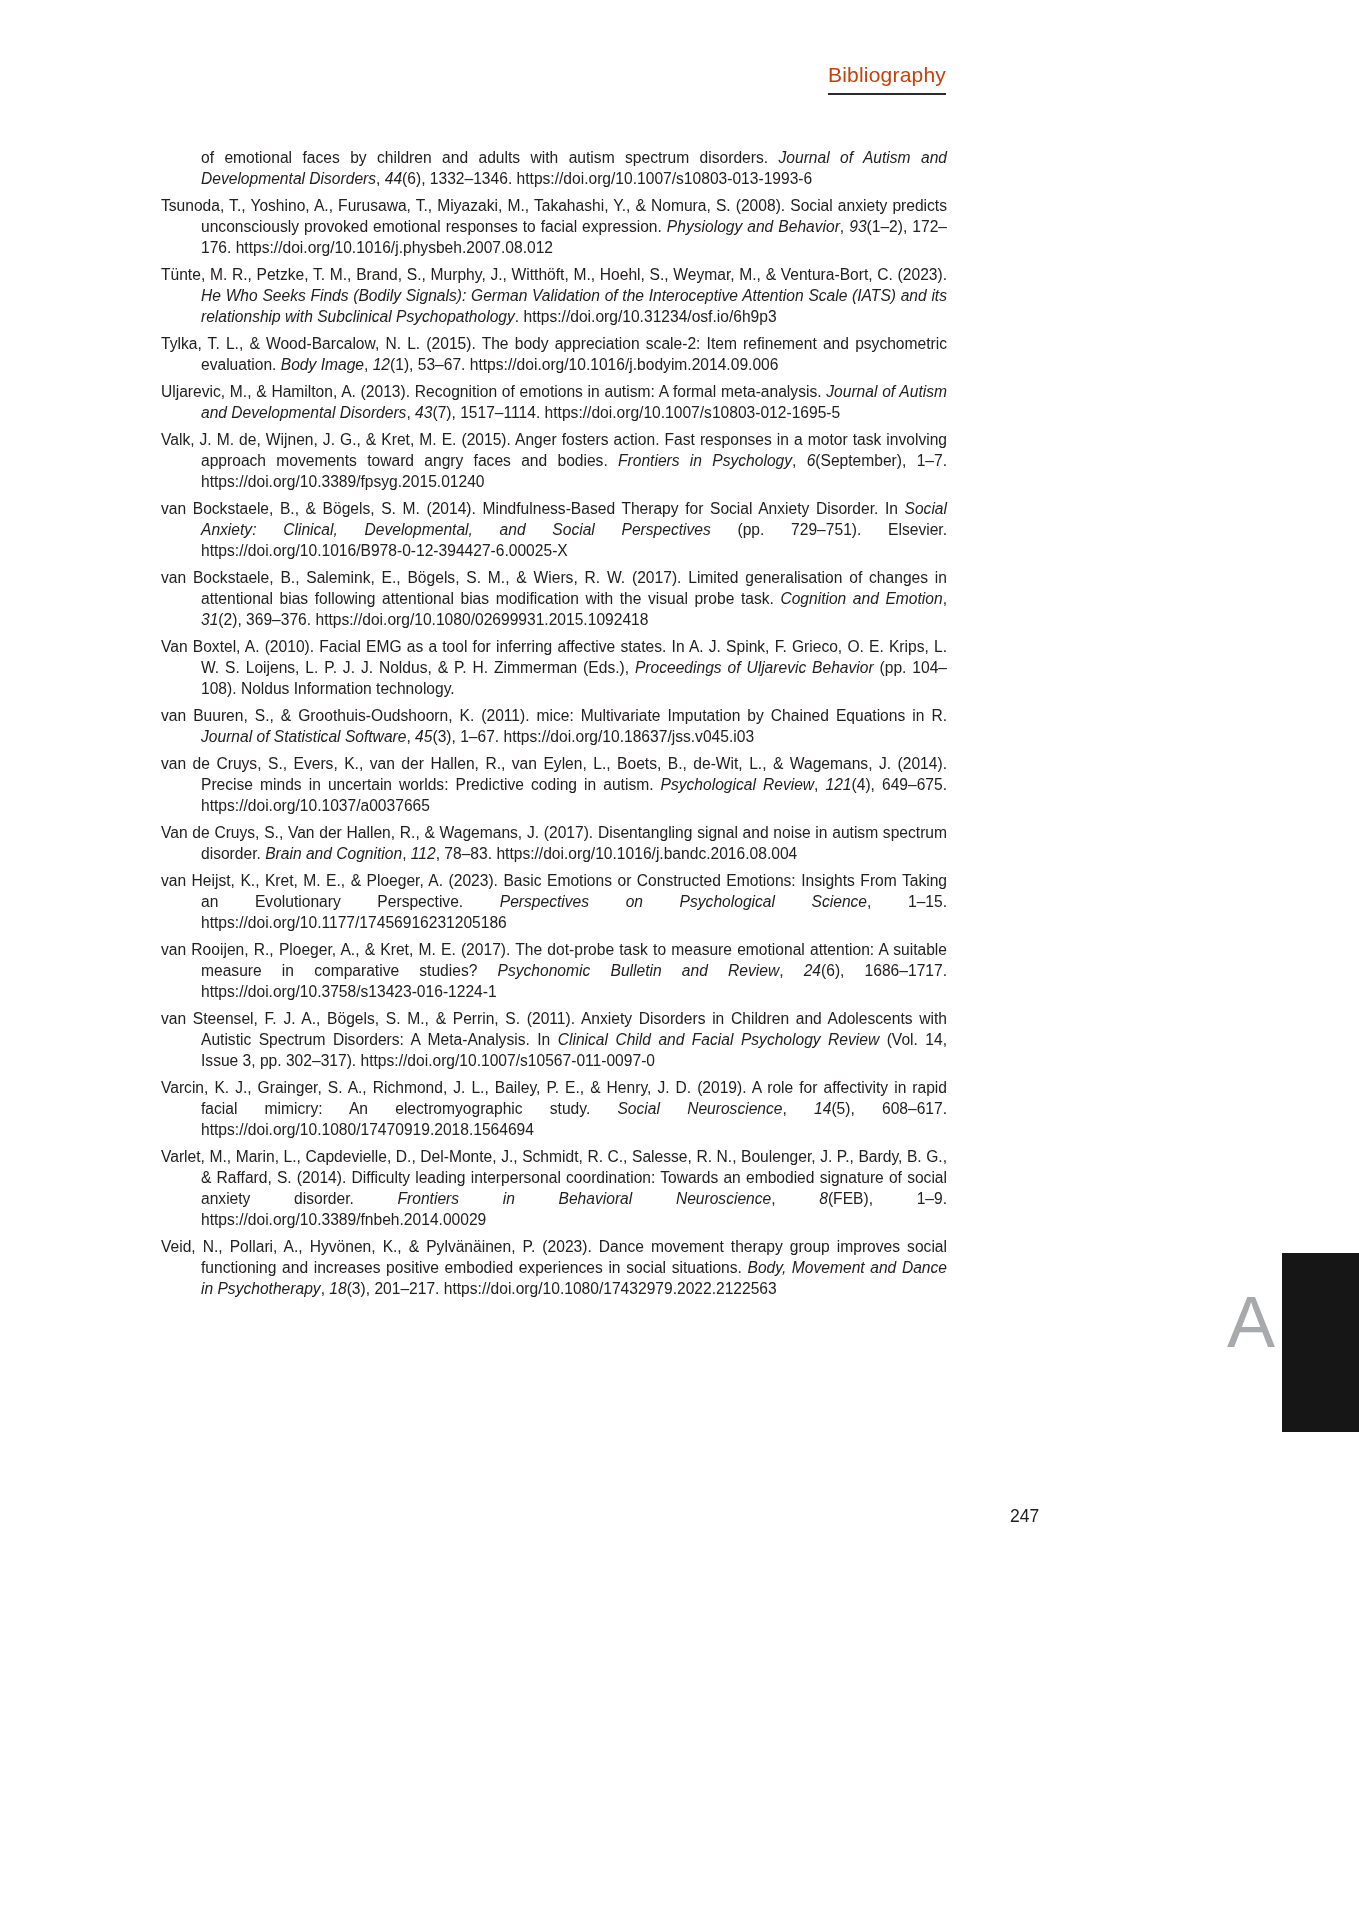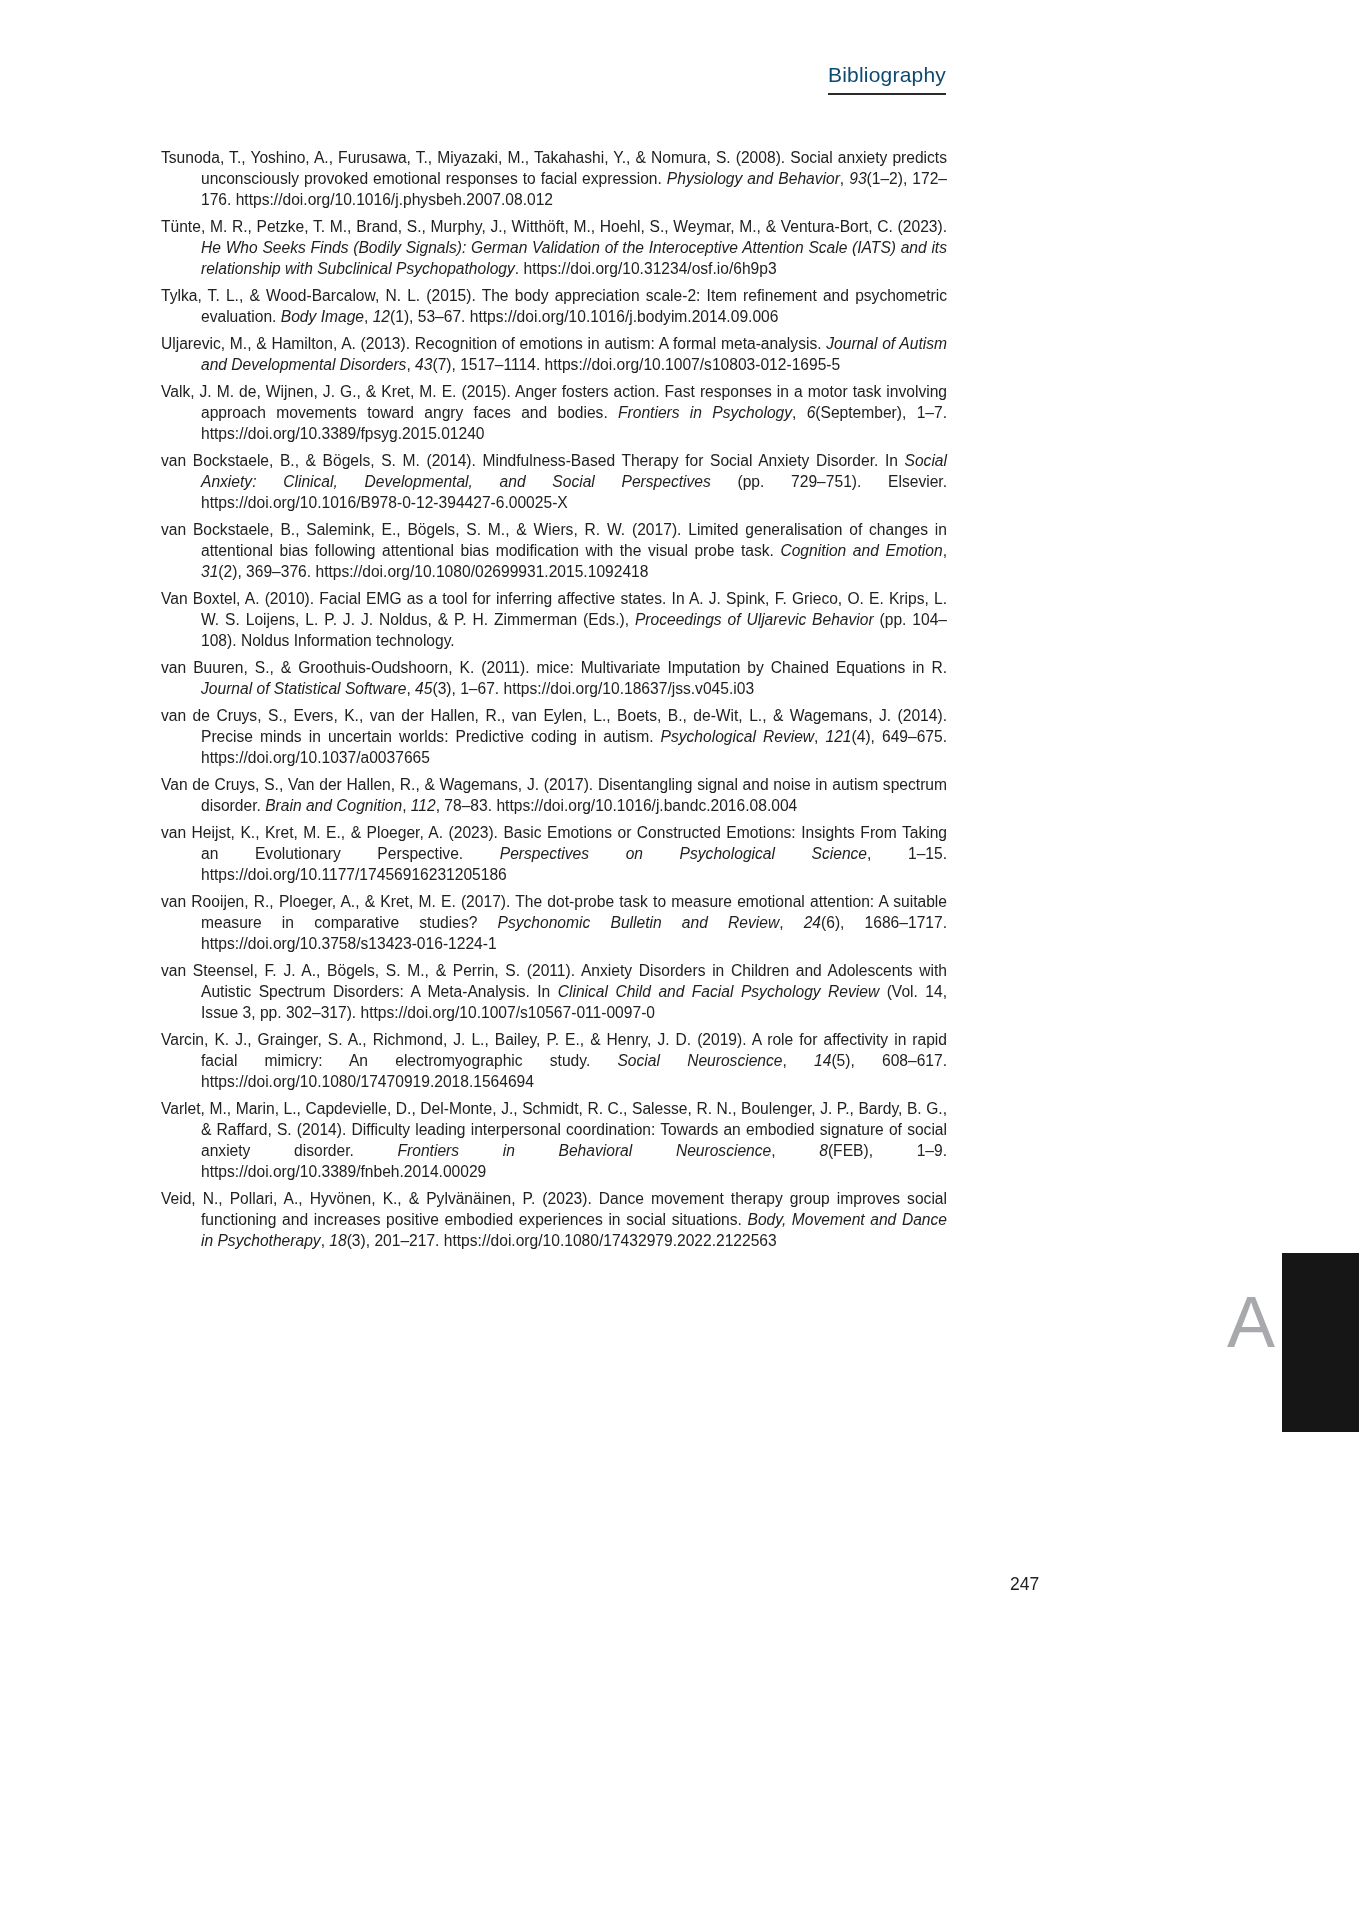--- a/index.html
+++ b/index.html
@@ -16,21 +16,21 @@
     position: absolute;
     top: 63px;
     left: 161px;
     width: 785px;
     text-align: right;
   }
   .page-title {
     display: inline-block;
     font-size: 21px;
     font-weight: normal;
-    color: #0c4a6e;
+    color: #c2410c;
     letter-spacing: 0.2px;
     padding-bottom: 6px;
     border-bottom: 2px solid #2b2b2b;
     margin: 0;
   }
   .refs {
     position: absolute;
     top: 147px;
     left: 161px;
     width: 786px;
@@ -59,36 +59,37 @@
   .tab-letter {
     position: absolute;
     top: 1286px;
     left: 1227px;
     font-size: 72px;
     line-height: 1;
     color: #a7a9ac;
   }
   .page-number {
     position: absolute;
-    top: 1574px;
+    top: 1506px;
     left: 1010px;
     font-size: 17.5px;
     color: #232020;
   }
 </style>
 </head>
 <body style="color: rgb(35, 32, 32);">
 
 <div class="page">
 
   <div class="header-band">
     <h1 class="page-title">Bibliography</h1>
   </div>
 
   <main class="refs">
+      <p class="ref continuation"><span>of emotional faces by children and adults with autism spectrum disorders. </span><span class="it">Journal of Autism and Developmental Disorders</span><span>, </span><span class="it">44</span><span>(6), 1332–1346. https://doi.org/10.1007/s10803-013-1993-6</span></p>
       <p class="ref"><span>Tsunoda, T., Yoshino, A., Furusawa, T., Miyazaki, M., Takahashi, Y., &amp; Nomura, S. (2008). Social anxiety predicts unconsciously provoked emotional responses to facial expression. </span><span class="it">Physiology and Behavior</span><span>, </span><span class="it">93</span><span>(1–2), 172–176. https://doi.org/10.1016/j.physbeh.2007.08.012</span></p>
       <p class="ref"><span>Tünte, M. R., Petzke, T. M., Brand, S., Murphy, J., Witthöft, M., Hoehl, S., Weymar, M., &amp; Ventura-Bort, C. (2023). </span><span class="it">He Who Seeks Finds (Bodily Signals): German Validation of the Interoceptive Attention Scale (IATS) and its relationship with Subclinical Psychopathology</span><span>. https://doi.org/10.31234/osf.io/6h9p3</span></p>
       <p class="ref"><span>Tylka, T. L., &amp; Wood-Barcalow, N. L. (2015). The body appreciation scale-2: Item refinement and psychometric evaluation. </span><span class="it">Body Image</span><span>, </span><span class="it">12</span><span>(1), 53–67. https://doi.org/10.1016/j.bodyim.2014.09.006</span></p>
       <p class="ref"><span>Uljarevic, M., &amp; Hamilton, A. (2013). Recognition of emotions in autism: A formal meta-analysis. </span><span class="it">Journal of Autism and Developmental Disorders</span><span>, </span><span class="it">43</span><span>(7), 1517–1114. https://doi.org/10.1007/s10803-012-1695-5</span></p>
       <p class="ref"><span>Valk, J. M. de, Wijnen, J. G., &amp; Kret, M. E. (2015). Anger fosters action. Fast responses in a motor task involving approach movements toward angry faces and bodies. </span><span class="it">Frontiers in Psychology</span><span>, </span><span class="it">6</span><span>(September), 1–7. https://doi.org/10.3389/fpsyg.2015.01240</span></p>
       <p class="ref"><span>van Bockstaele, B., &amp; Bögels, S. M. (2014). Mindfulness-Based Therapy for Social Anxiety Disorder. In </span><span class="it">Social Anxiety: Clinical, Developmental, and Social Perspectives</span><span> (pp. 729–751). Elsevier. https://doi.org/10.1016/B978-0-12-394427-6.00025-X</span></p>
       <p class="ref"><span>van Bockstaele, B., Salemink, E., Bögels, S. M., &amp; Wiers, R. W. (2017). Limited generalisation of changes in attentional bias following attentional bias modification with the visual probe task. </span><span class="it">Cognition and Emotion</span><span>, </span><span class="it">31</span><span>(2), 369–376. https://doi.org/10.1080/02699931.2015.1092418</span></p>
       <p class="ref"><span>Van Boxtel, A. (2010). Facial EMG as a tool for inferring affective states. In A. J. Spink, F. Grieco, O. E. Krips, L. W. S. Loijens, L. P. J. J. Noldus, &amp; P. H. Zimmerman (Eds.), </span><span class="it">Proceedings of Uljarevic Behavior</span><span> (pp. 104–108). Noldus Information technology.</span></p>
       <p class="ref"><span>van Buuren, S., &amp; Groothuis-Oudshoorn, K. (2011). mice: Multivariate Imputation by Chained Equations in R. </span><span class="it">Journal of Statistical Software</span><span>, </span><span class="it">45</span><span>(3), 1–67. https://doi.org/10.18637/jss.v045.i03</span></p>
       <p class="ref"><span>van de Cruys, S., Evers, K., van der Hallen, R., van Eylen, L., Boets, B., de-Wit, L., &amp; Wagemans, J. (2014). Precise minds in uncertain worlds: Predictive coding in autism. </span><span class="it">Psychological Review</span><span>, </span><span class="it">121</span><span>(4), 649–675. https://doi.org/10.1037/a0037665</span></p>

